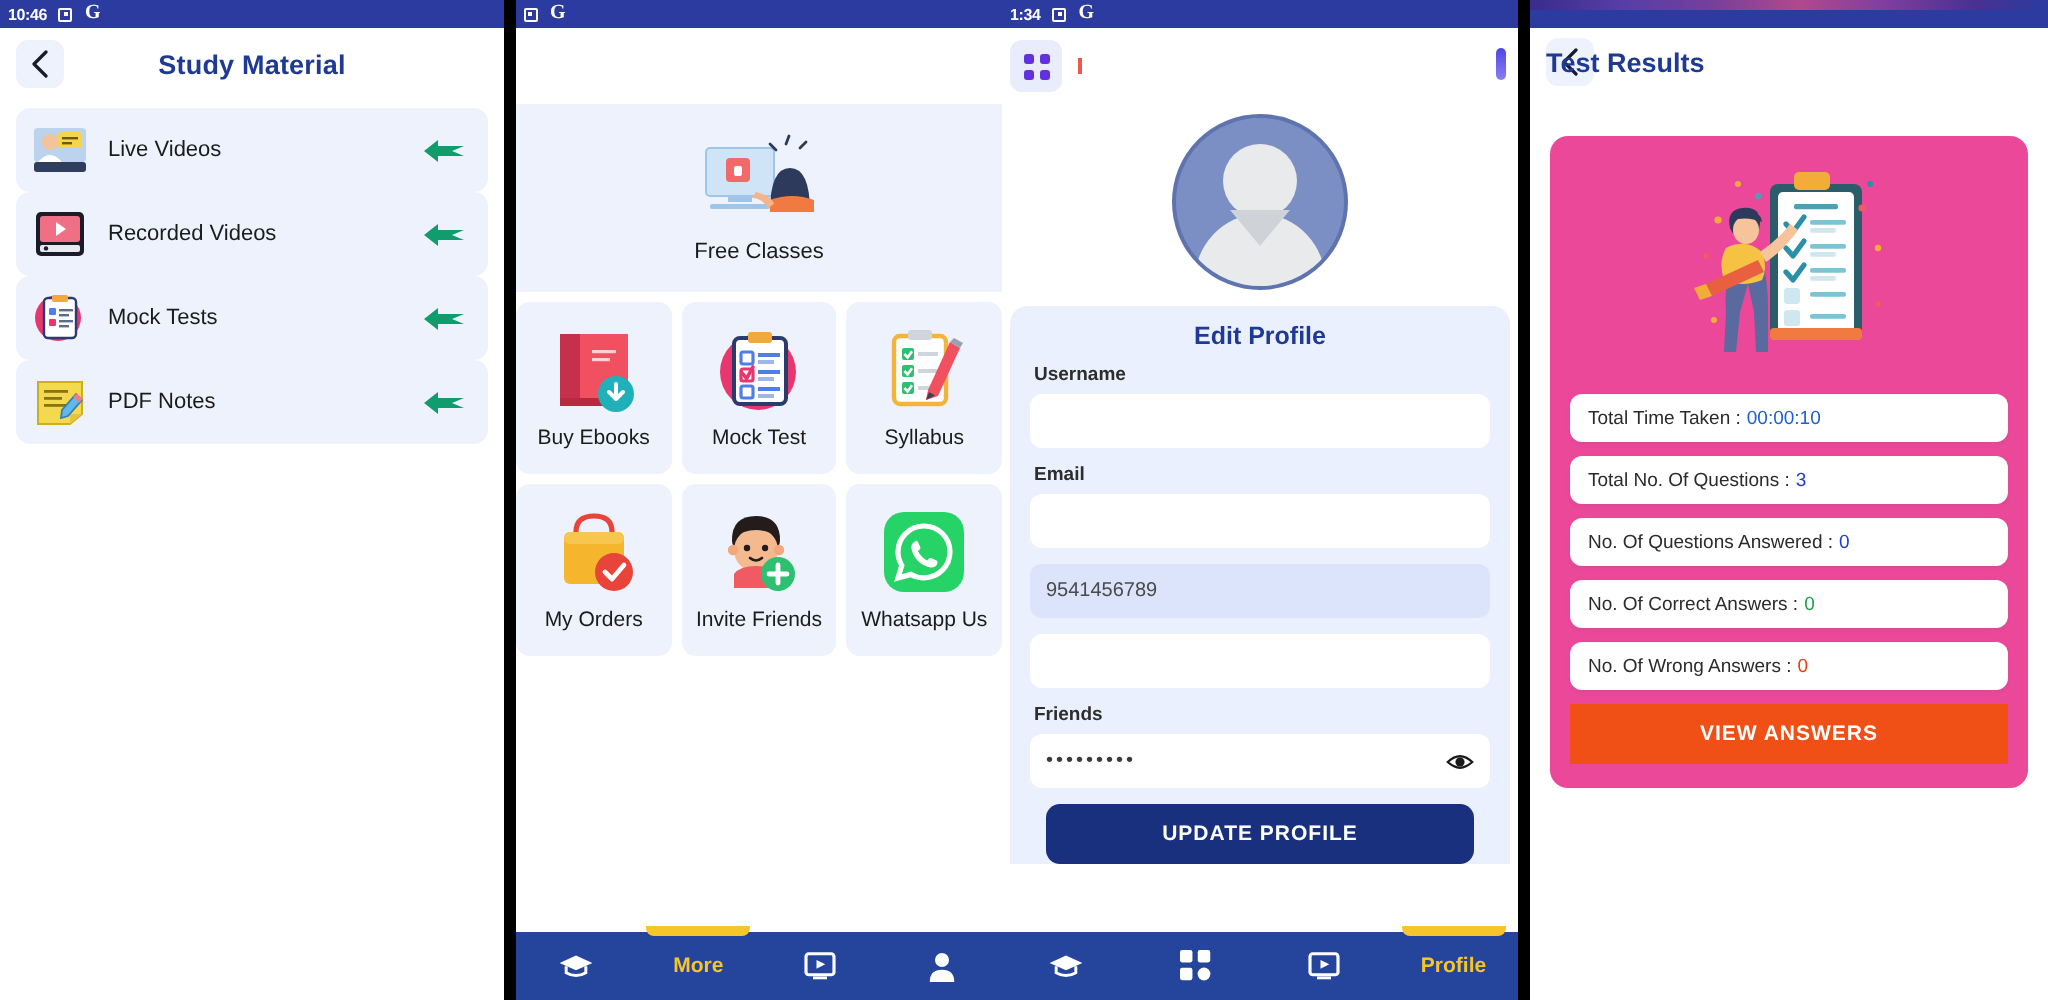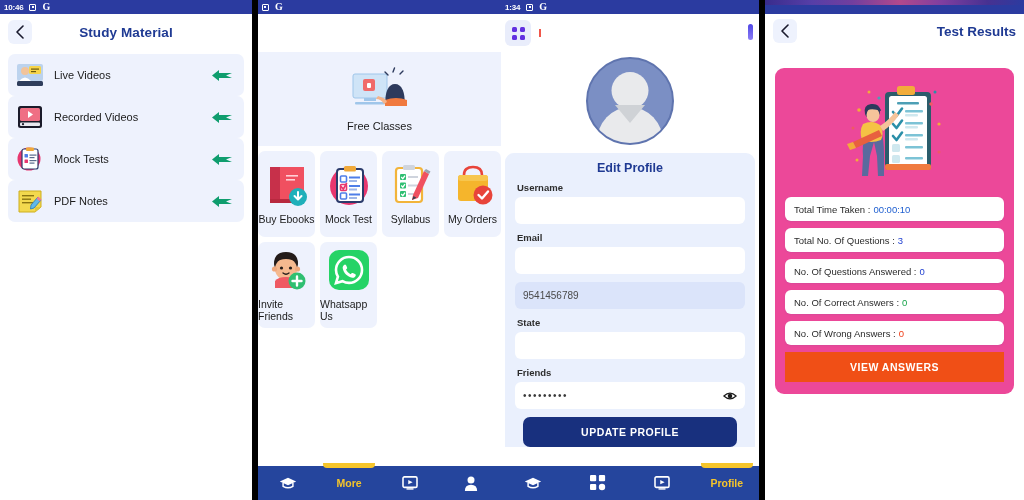--- a/index.html
+++ b/index.html
@@ -53,21 +53,21 @@
   .arrow-green { flex: none; }
   .ic { width: 28px; height: 26px; flex: none; }
 
   
   #panel-home { width: 243px; }
   .p2-head { height: 38px; background: #fff; }
   .p2-wide {
     margin: 0; height: 94px; background: #eef2fd;
     display: flex; flex-direction: column; align-items: center; justify-content: center; gap: 4px;
   }
-  .p2-grid { display: grid; grid-template-columns: 1fr 1fr 1fr 1fr; gap: 5px; padding: 5px 0 0 0; }
+  .p2-grid { display: grid; grid-template-columns: 1fr 1fr 1fr; gap: 5px; padding: 5px 0 0 0; }
   .p2-cell {
     height: 86px; background: #eef2fd; border-radius: 7px;
     display: flex; flex-direction: column; align-items: center; justify-content: center; gap: 6px;
   }
   .p2-cap { font-size: 10.5px; color: #1b1b1b; }
   .p2-cap-wide { font-size: 11px; color: #1b1b1b; }
 
   
   #panel-profile { width: 258px; }
   .p3-top { height: 38px; background: #fff; position: relative; display: flex; align-items: center; padding-left: 4px; }
@@ -108,21 +108,21 @@
     background: #25459d; display: flex; align-items: center;
   }
   .nav-item { flex: 1; display: flex; align-items: center; justify-content: center; height: 100%; position: relative; }
   .nav-item.active .nav-label { color: #f6c52a; font-size: 10.5px; font-weight: bold; }
   .nav-indicator { position: absolute; top: -3px; left: 50%; transform: translateX(-50%);
                    width: 52px; height: 5px; background: #f6c52a; border-radius: 0 0 4px 4px; }
 
   
   #panel-results { width: 259px; }
   .p4-header { height: 34px; display: flex; align-items: center; padding: 0 8px; background: #fff; }
-  .p4-title { flex: 1; text-align: right; color: #1f3a93; font-size: 13.5px; font-weight: bold; margin-left: -24px; padding-left: 31px; }
+  .p4-title { flex: 1; text-align: left; color: #1f3a93; font-size: 13.5px; font-weight: bold; margin-left: -24px; }
   .p4-card { margin: 20px 10px 0 10px; background: #ec4899; border-radius: 9px; padding: 12px 10px; }
   .p4-illus { display: flex; justify-content: center; margin-bottom: 12px; }
   .stat-row {
     background: #fff; border-radius: 6px; height: 24px; margin-bottom: 7px;
     display: flex; align-items: center; padding: 0 9px; font-size: 9.5px; color: #2b2b2b;
     box-shadow: 0 1px 2px rgba(60,80,160,.10);
   }
   .stat-val { font-weight: normal; margin-left: 3px; }
   .btn-view {
     background: #f04f16; color: #fff; text-align: center; font-size: 10.5px; font-weight: bold;
@@ -398,21 +398,20 @@
       <div class="p3-card-title">Edit Profile</div>
 
       <div class="fld-label">Username</div>
       <div class="fld"></div>
 
       <div class="fld-label">Email</div>
       <div class="fld"></div>
 
       <div class="fld filled">9541456789</div>
 
-      <div class="fld-label">State</div>
       <div class="fld"></div>
 
       <div class="fld-label">Friends</div>
       <div class="fld pw">
         <span>•••••••••</span>
         <svg width="14" height="10" viewBox="0 0 16 11">
           <path d="M1 5.5 Q8 -1 15 5.5 Q8 12 1 5.5 Z" fill="none" stroke="#1a1a1a" stroke-width="1.3"></path>
           <circle cx="8" cy="5.5" r="2.6" fill="#1a1a1a"></circle>
         </svg>
       </div>

